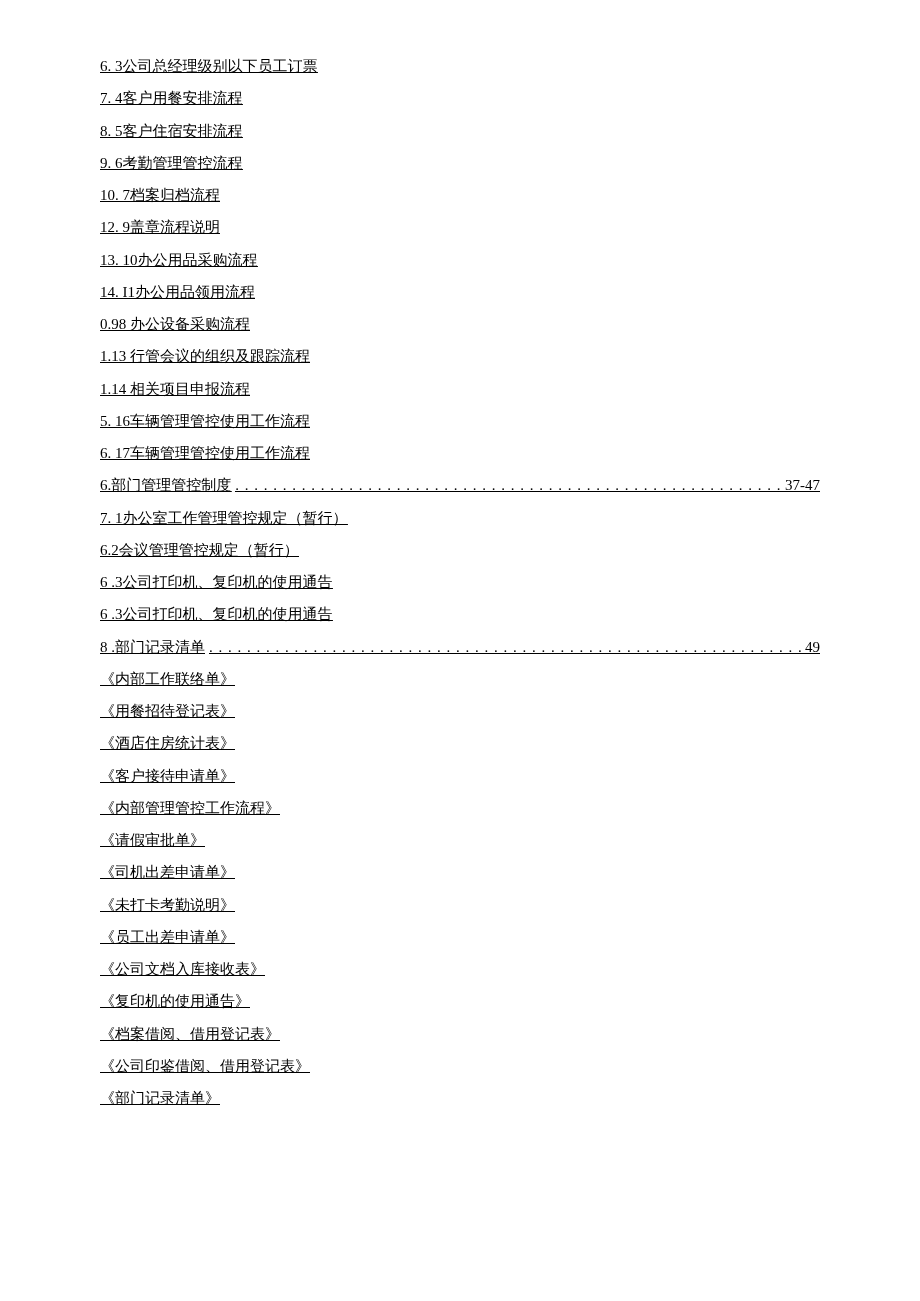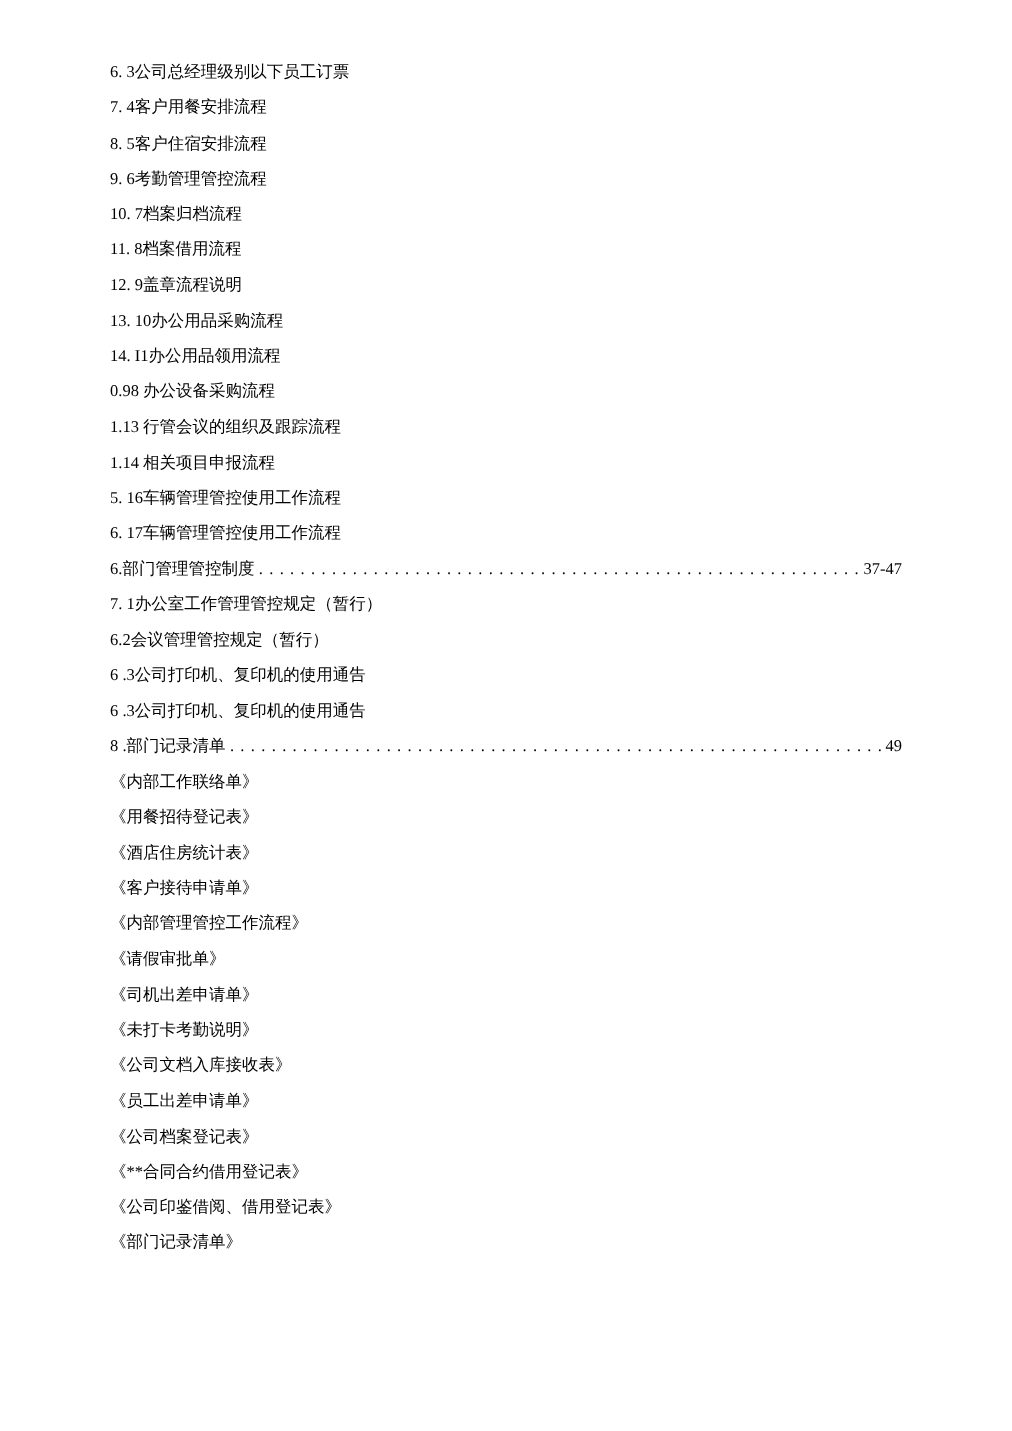--- a/index.html
+++ b/index.html
@@ -1,18 +1,19 @@
 <!DOCTYPE html>
 <html><head>
   <meta charset="utf-8">
   <style>
     * {
       margin: 0;
       padding: 0;
       box-sizing: border-box;
+      text-decoration: underline;
     }
     body {
       background: #ffffff;
       font-family: "SimSun", "宋体", serif;
       font-size: 15px;
       color: #000000;
       width: 920px;
       padding: 50px 100px 50px 100px;
       line-height: 2.15;
     }
@@ -41,21 +42,20 @@
   </style>
 </head>
 <body>
 
 <div id="content">
     <div class="line">6. 3公司总经理级别以下员工订票</div>
     <div class="line">7. 4客户用餐安排流程</div>
     <div class="line">8. 5客户住宿安排流程</div>
     <div class="line">9. 6考勤管理管控流程</div>
     <div class="line">10.   7档案归档流程</div>
-    <div class="line">11.   8档案借用流程</div>
     <div class="line">12.   9盖章流程说明</div>
     <div class="line">13.   10办公用品采购流程</div>
     <div class="line">14.   I1办公用品领用流程</div>
     <div class="line">0.98  办公设备采购流程</div>
     <div class="line">1.13  行管会议的组织及跟踪流程</div>
     <div class="line">1.14  相关项目申报流程</div>
     <div class="line">5. 16车辆管理管控使用工作流程</div>
     <div class="line">6. 17车辆管理管控使用工作流程</div>
     <div class="line-dotted">
       <span>6.部门管理管控制度 </span>
@@ -72,19 +72,19 @@
       <span class="page-ref"> 49</span>
     </div>
     <div class="line">《内部工作联络单》</div>
     <div class="line">《用餐招待登记表》</div>
     <div class="line">《酒店住房统计表》</div>
     <div class="line">《客户接待申请单》</div>
     <div class="line">《内部管理管控工作流程》</div>
     <div class="line">《请假审批单》</div>
     <div class="line">《司机出差申请单》</div>
     <div class="line">《未打卡考勤说明》</div>
+    <div class="line">《员工出差申请单》</div>
     <div class="line">《公司文档入库接收表》</div>
-    <div class="line">《员工出差申请单》</div>
-    <div class="line">《公司档案登记表》</div>
-    <div class="line">《**合同合约借用登记表》</div>
+    <div class="line">《复印机的使用通告》</div>
+    <div class="line">《档案借阅、借用登记表》</div>
     <div class="line">《公司印鉴借阅、借用登记表》</div>
     <div class="line">《部门记录清单》</div>
   </div>
 
 </body></html>

